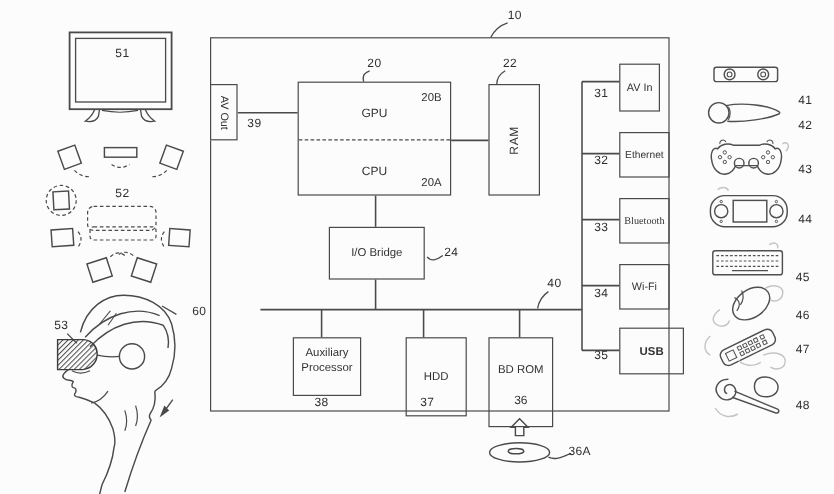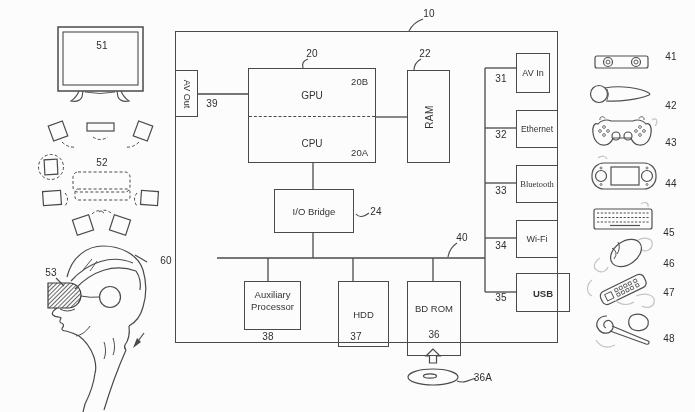--- a/index.html
+++ b/index.html
@@ -268,21 +268,21 @@
   <span class="ref" style="left:501px;top:78px;">31</span>
   <span class="ref" style="left:501px;top:134px;">32</span>
   <span class="ref" style="left:501px;top:190px;">33</span>
   <span class="ref" style="left:501px;top:245px;">34</span>
   <span class="ref" style="left:501px;top:297px;">35</span>
   <span class="ref" style="left:483px;top:377px;">36A</span>
   <span class="ref" style="left:102px;top:45px;">51</span>
   <span class="ref" style="left:102px;top:162px;">52</span>
   <span class="ref" style="left:51px;top:272px;">53</span>
   <span class="ref" style="left:166px;top:260px;">60</span>
-  <span class="ref" style="left:671px;top:56px;">41</span>
+  <span class="ref" style="left:671px;top:84px;">41</span>
   <span class="ref" style="left:671px;top:105px;">42</span>
   <span class="ref" style="left:671px;top:142px;">43</span>
   <span class="ref" style="left:671px;top:183px;">44</span>
   <span class="ref" style="left:669px;top:232px;">45</span>
   <span class="ref" style="left:669px;top:263px;">46</span>
   <span class="ref" style="left:669px;top:292px;">47</span>
   <span class="ref" style="left:669px;top:338px;">48</span>
 
 </div>
 

